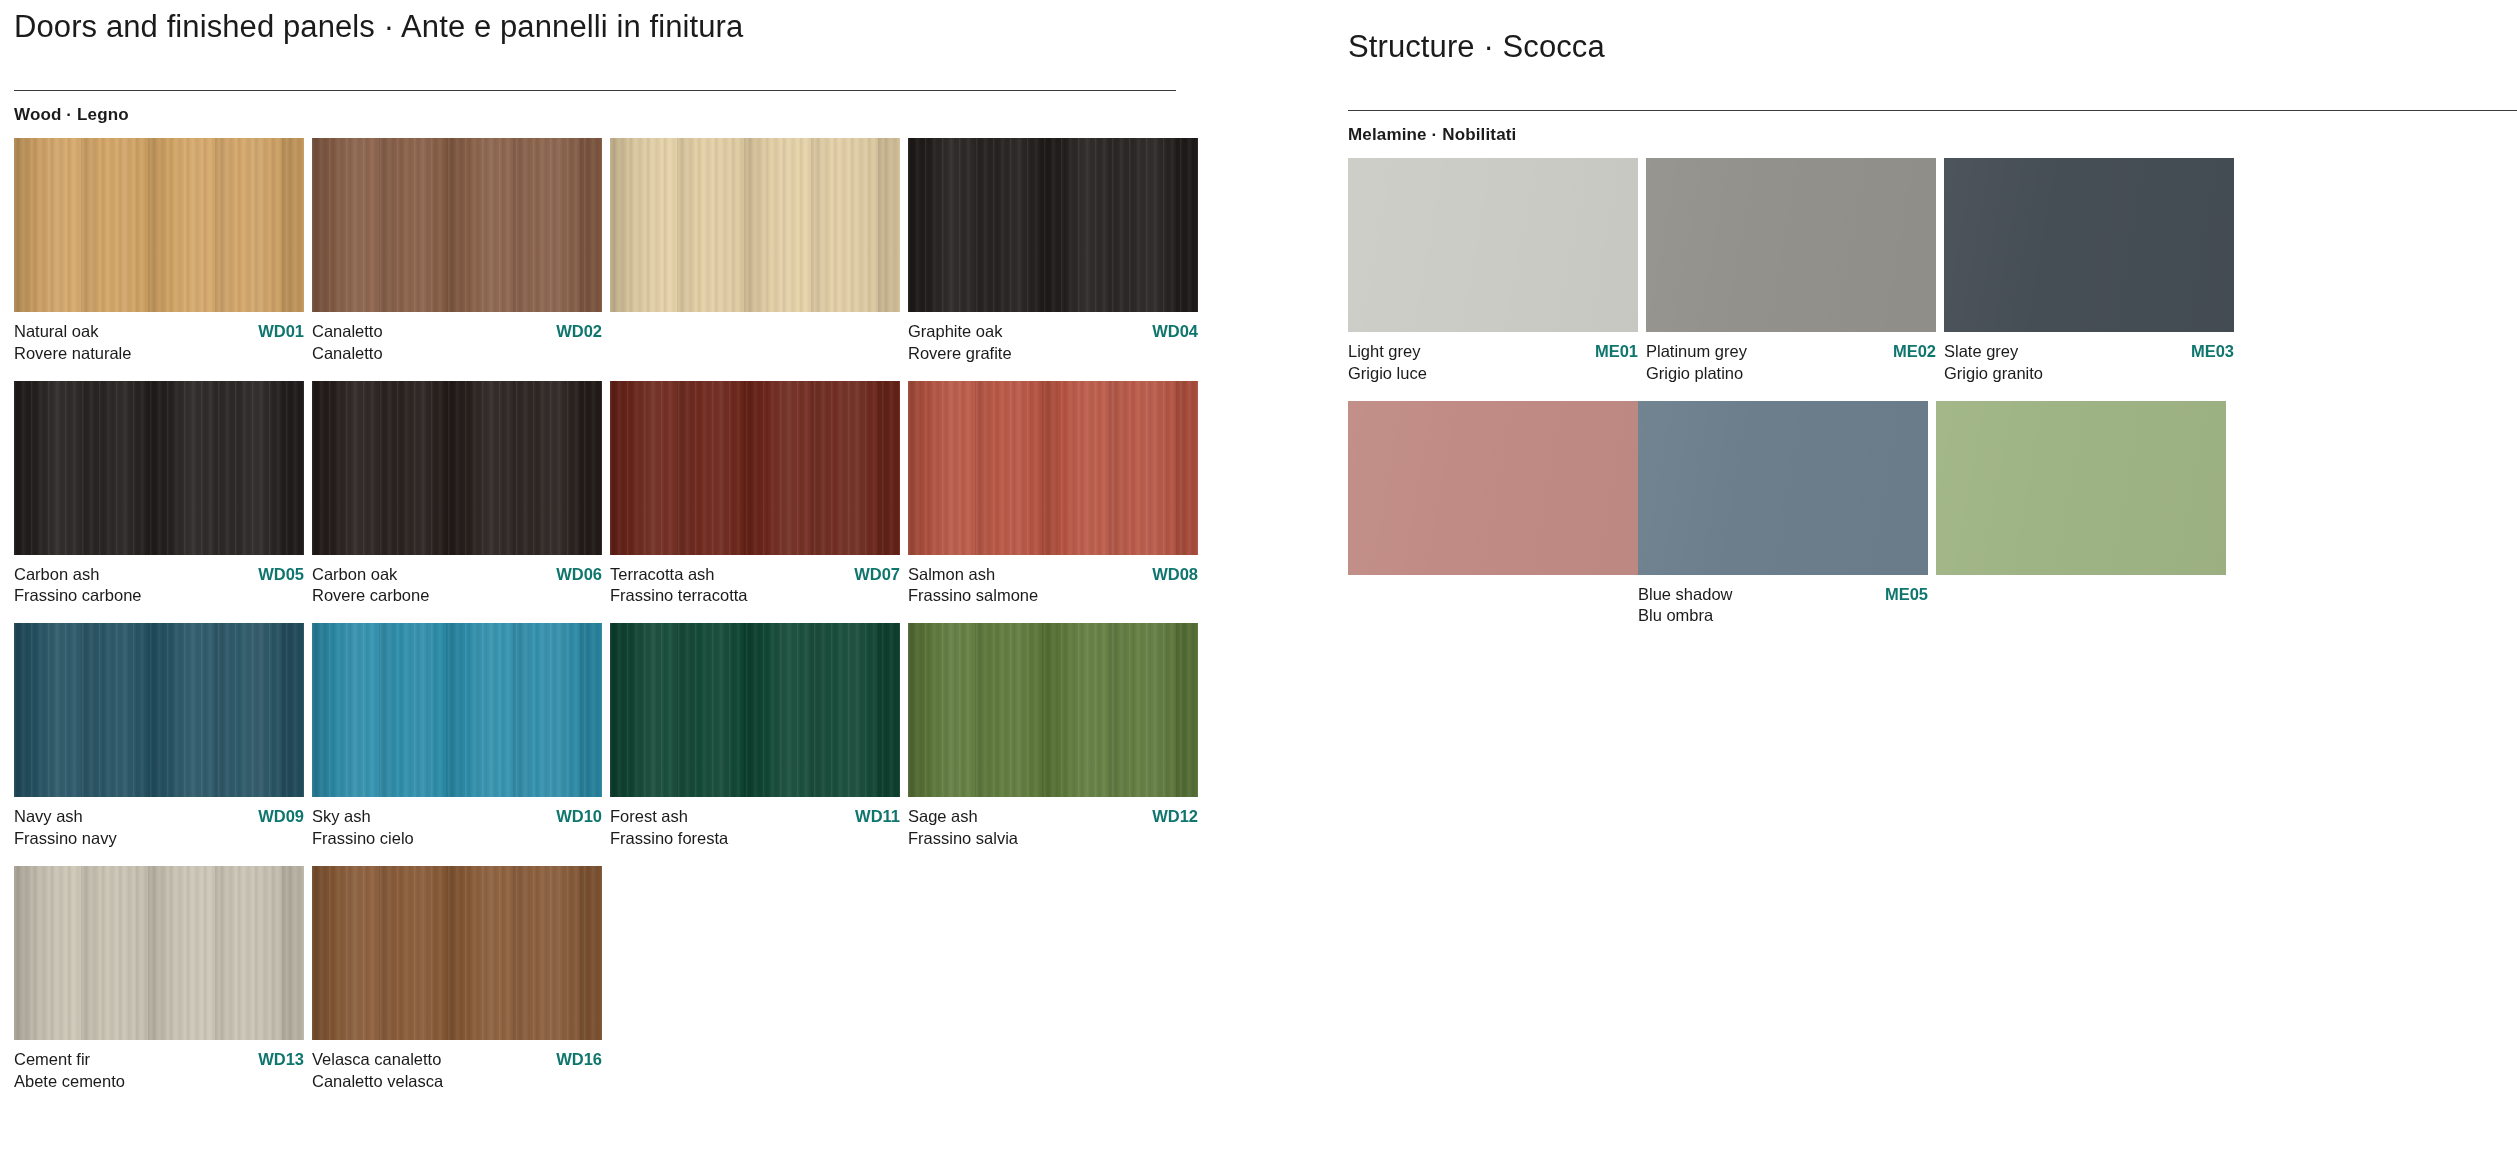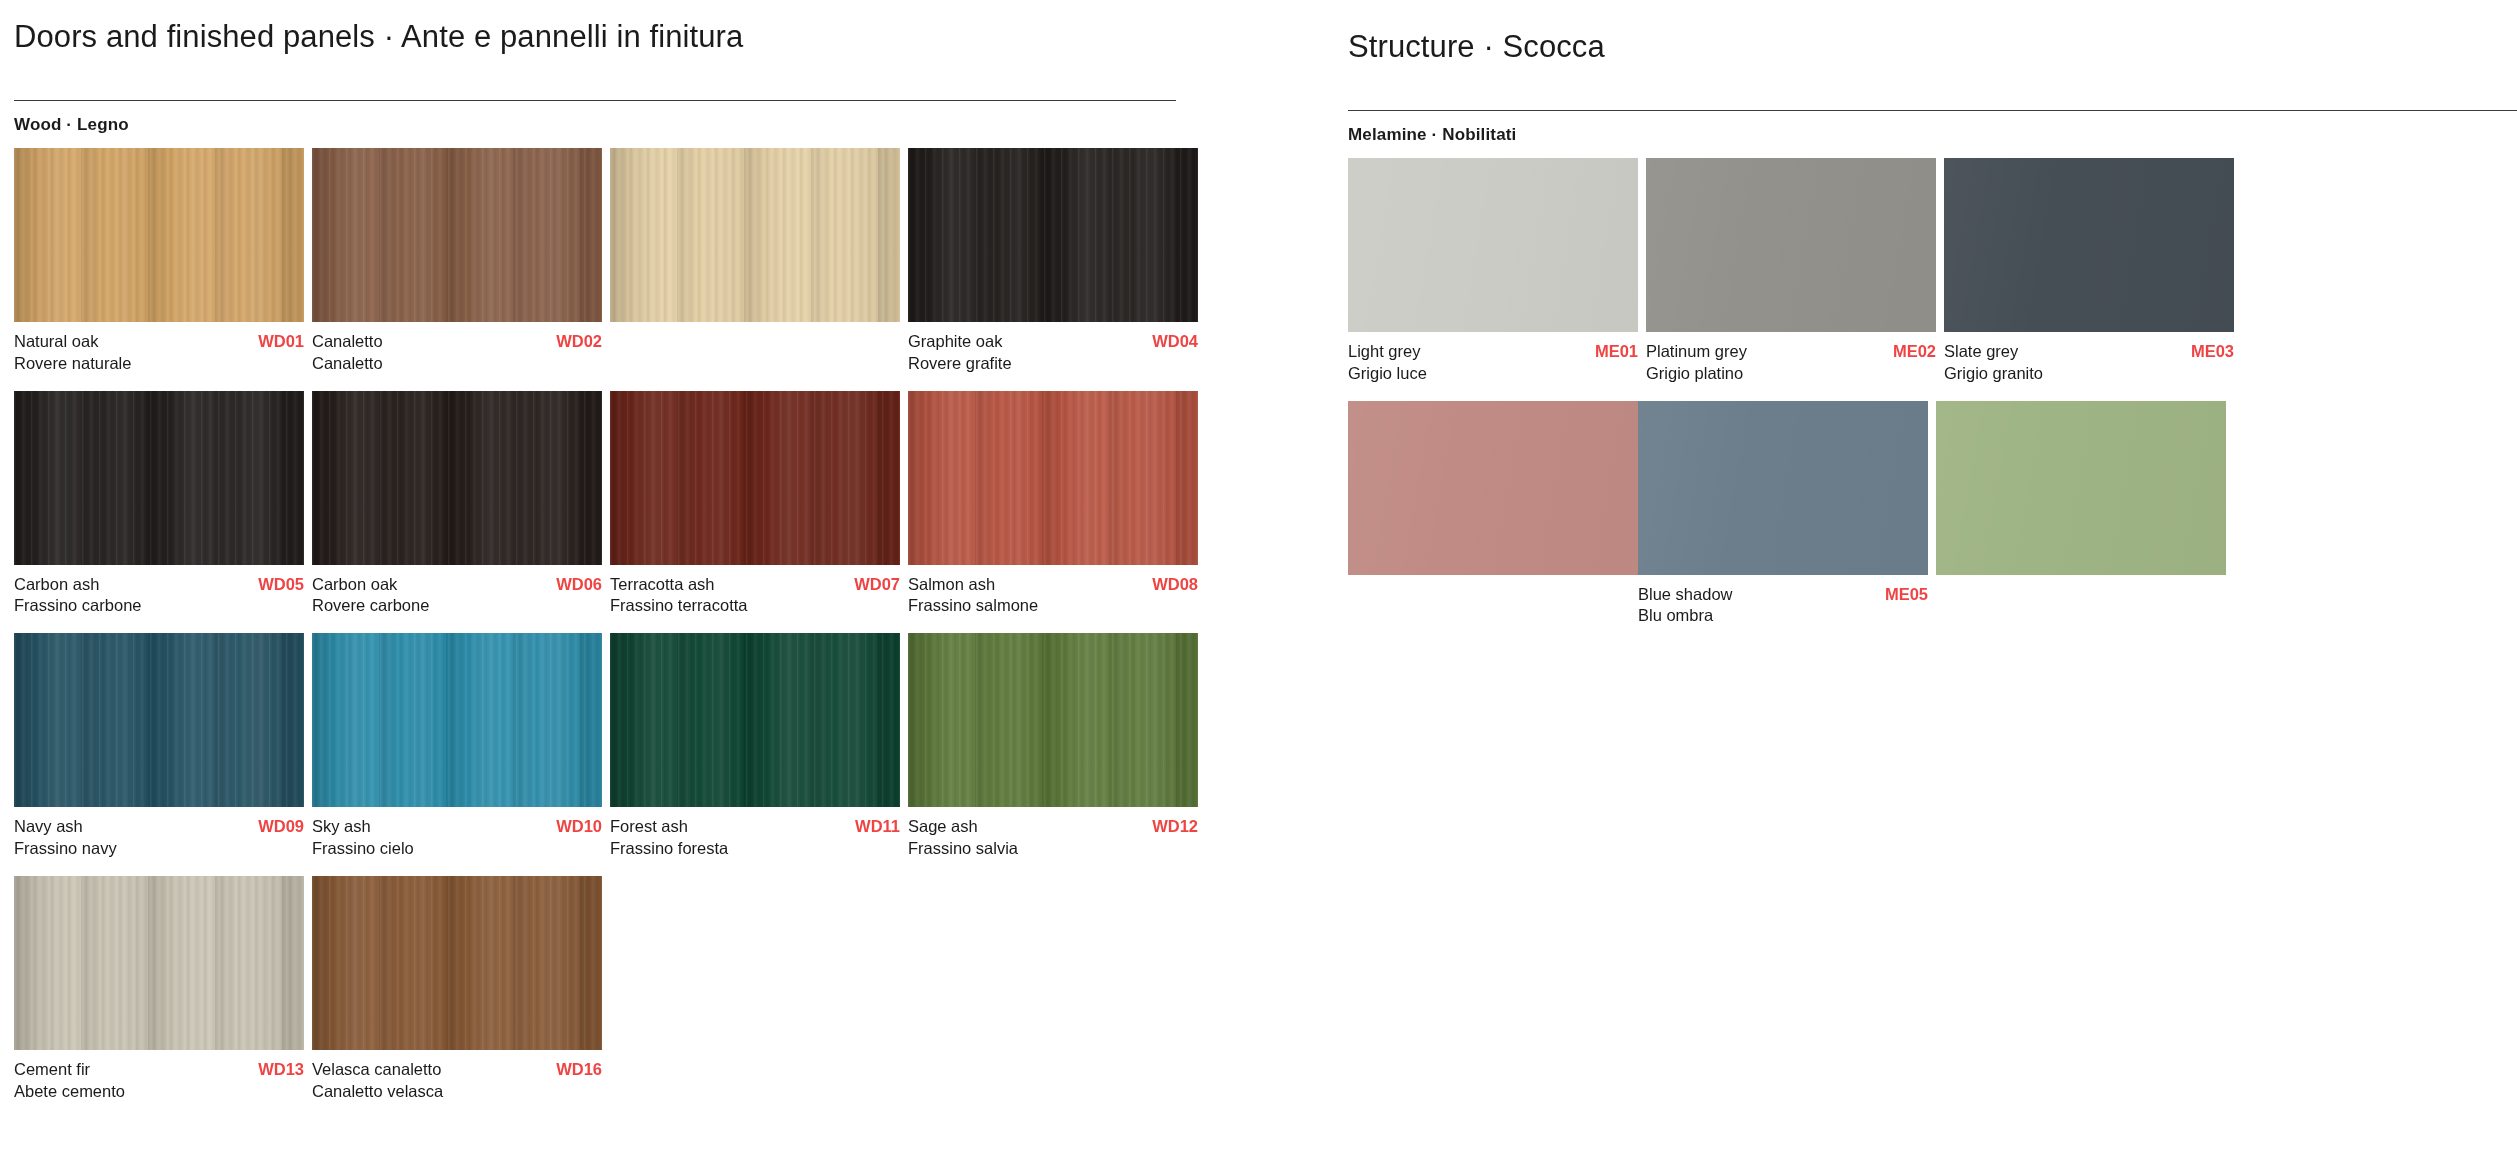--- a/index.html
+++ b/index.html
@@ -18,21 +18,21 @@
     position: relative;
     width: 2517px;
     height: 1163px;
     padding: 0;
   }
   .columns {
     display: flex;
     align-items: flex-start;
     gap: 0;
   }
-  .col-left  { width: 1348px; padding-left: 14px; padding-top: 10px; }
+  .col-left  { width: 1348px; padding-left: 14px; }
   .col-right { width: 1169px; padding-left: 0px;  padding-top: 20px; }
 
   .section-title {
     font-size: 31px;
     font-weight: 400;
     letter-spacing: 0.1px;
     color: #1b1b1b;
     line-height: 1.2;
     margin: 0;
     padding-top: 8px;
@@ -133,21 +133,21 @@
   }
   .name-en {
     font-size: 16.5px;
     font-weight: 400;
     color: #1b1b1b;
     white-space: nowrap;
   }
   .code {
     font-size: 16.5px;
     font-weight: 700;
-    color: #ef4444;
+    color: #0f766e;
     white-space: nowrap;
     padding-left: 8px;
   }
   .name-it {
     font-size: 16.5px;
     font-weight: 400;
     color: #1b1b1b;
     white-space: nowrap;
     line-height: 1.32;
   }

